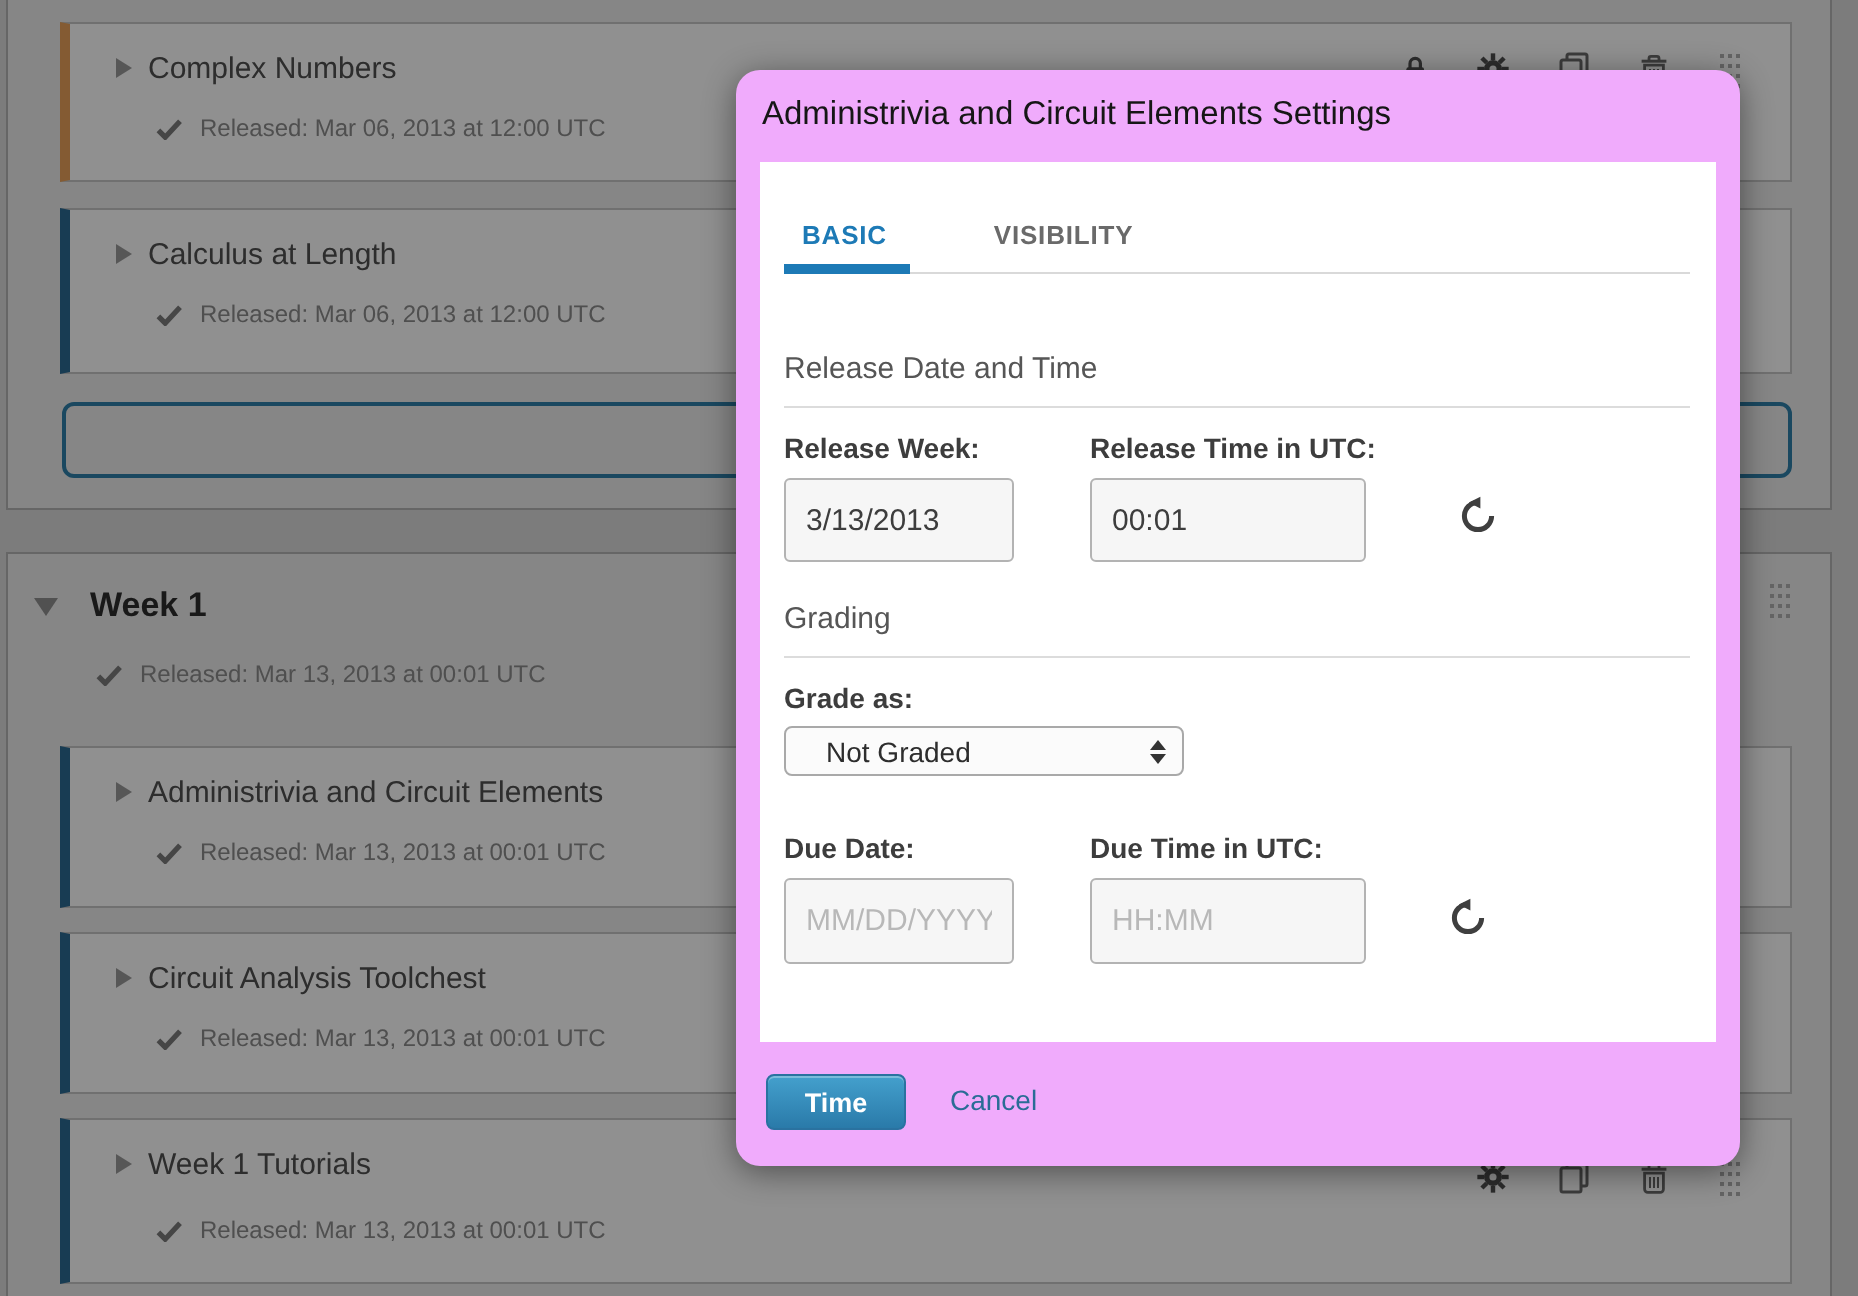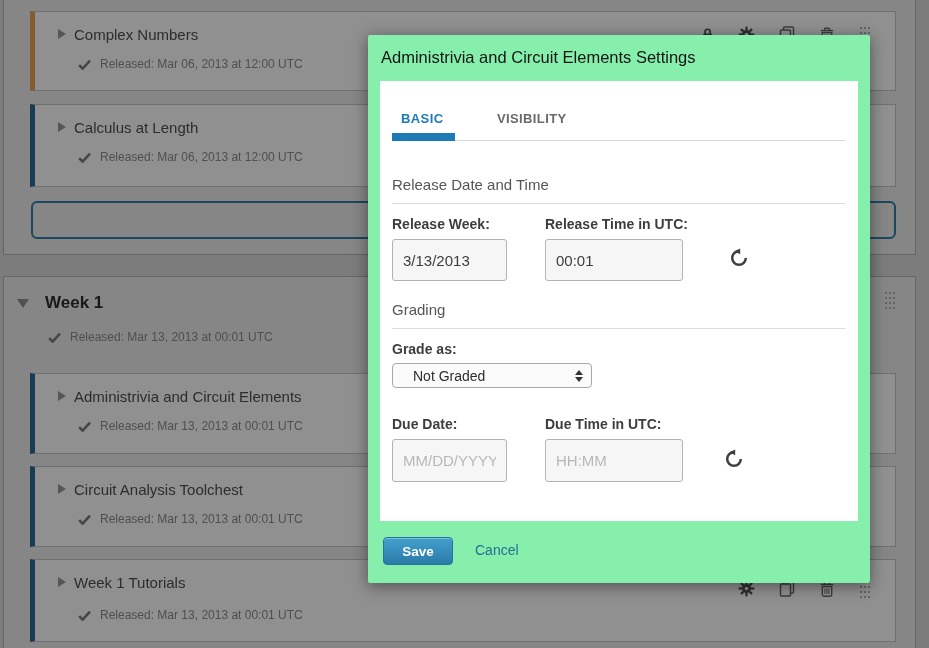--- a/index.html
+++ b/index.html
@@ -27,28 +27,28 @@
   .icon-drag  { right:24px;  top:1px; }
   .outline-new-btn { position:absolute; left:27px; top:220px; width:865px; height:38px;
                      background:transparent; border:2px solid #2f7fa9; border-radius:6px; cursor:pointer; }
   .wk-title { position:absolute; left:41px; top:16px; font-size:17px; font-weight:bold; color:#2d2d2d; }
   .sec-drag { position:absolute; right:19px; top:15px; }
 
   
   #overlay { position:absolute; inset:0; background:rgba(0,0,0,0.43); z-index:5; }
 
   
-  #modal { position:absolute; left:368px; top:35px; width:502px; height:548px; background:#86efac;
-           border-radius:2px; box-shadow:0 3px 16px rgba(0,0,0,0.45); z-index:10; }
+  #modal { position:absolute; left:368px; top:35px; width:502px; height:548px; background:#f0abfc;
+           border-radius:12px; box-shadow:0 3px 16px rgba(0,0,0,0.45); z-index:10; }
   .modal-title { position:absolute; left:13px; top:13px; font-size:16.5px; color:#161616; }
   .modal-panel { position:absolute; left:12px; top:46px; width:478px; height:440px; background:#ffffff; }
 
   .tabs { position:absolute; left:12px; top:28px; right:13px; border-bottom:1px solid #d9d9d9; }
   .tab { display:inline-block; font-size:13px; letter-spacing:0.4px; padding:0 12px 7px 9px; cursor:pointer;font-weight:bold; }
-  .tab.active { font-weight:bold; border-bottom:8px solid #4d7c0f; margin-bottom:-1px; }
+  .tab.active { font-weight:bold; border-bottom:5px solid #4d7c0f; margin-bottom:-1px; }
   .tab.inactive { color:#6a6a6a; margin-left:28px; }
 
   .mod-heading { position:absolute; left:12px; right:13px; font-size:15px; color:#565656;
                  padding-bottom:10px; border-bottom:1px solid #dcdcdc; }
   .field-label { position:absolute; font-size:14px; font-weight:bold; color:#3d3d3d; white-space:nowrap; }
   .txt-input { position:absolute; height:42px; background:#f6f6f6; border:1px solid #b3b3b3; border-radius:3px;
                padding:0 10px; font-size:15px; color:#3d3d3d; font-family:"Liberation Sans",sans-serif; width:115px; }
   .txt-input::placeholder { color:#b8b8b8; opacity:1; }
   .reset-btn { position:absolute; width:22px; height:22px; background:none; border:none; cursor:pointer; padding:0; }
 
@@ -271,16 +271,16 @@
       <div class="field-label" style="left:165px; top:335px;">Due Time in UTC:</div>
       <input class="txt-input" style="left: 12px; top: 358px; height: 43px;" type="text" placeholder="MM/DD/YYYY">
       <input class="txt-input" style="left: 165px; top: 358px; width: 138px; height: 43px;" type="text" placeholder="HH:MM">
       <button class="reset-btn" style="left:343px; top:368px;">
         <svg width="20" height="20" viewBox="0 0 20 20">
             <use href="#svg-reset"></use>
           </svg>
       </button>
     </div>
 
-    <button class="save-btn">Save</button>
+    <button class="save-btn">Time</button>
     <button class="cancel-link" style="color: rgb(42, 108, 150);">Cancel</button>
   </div>
 </div>
 
 </body></html>

